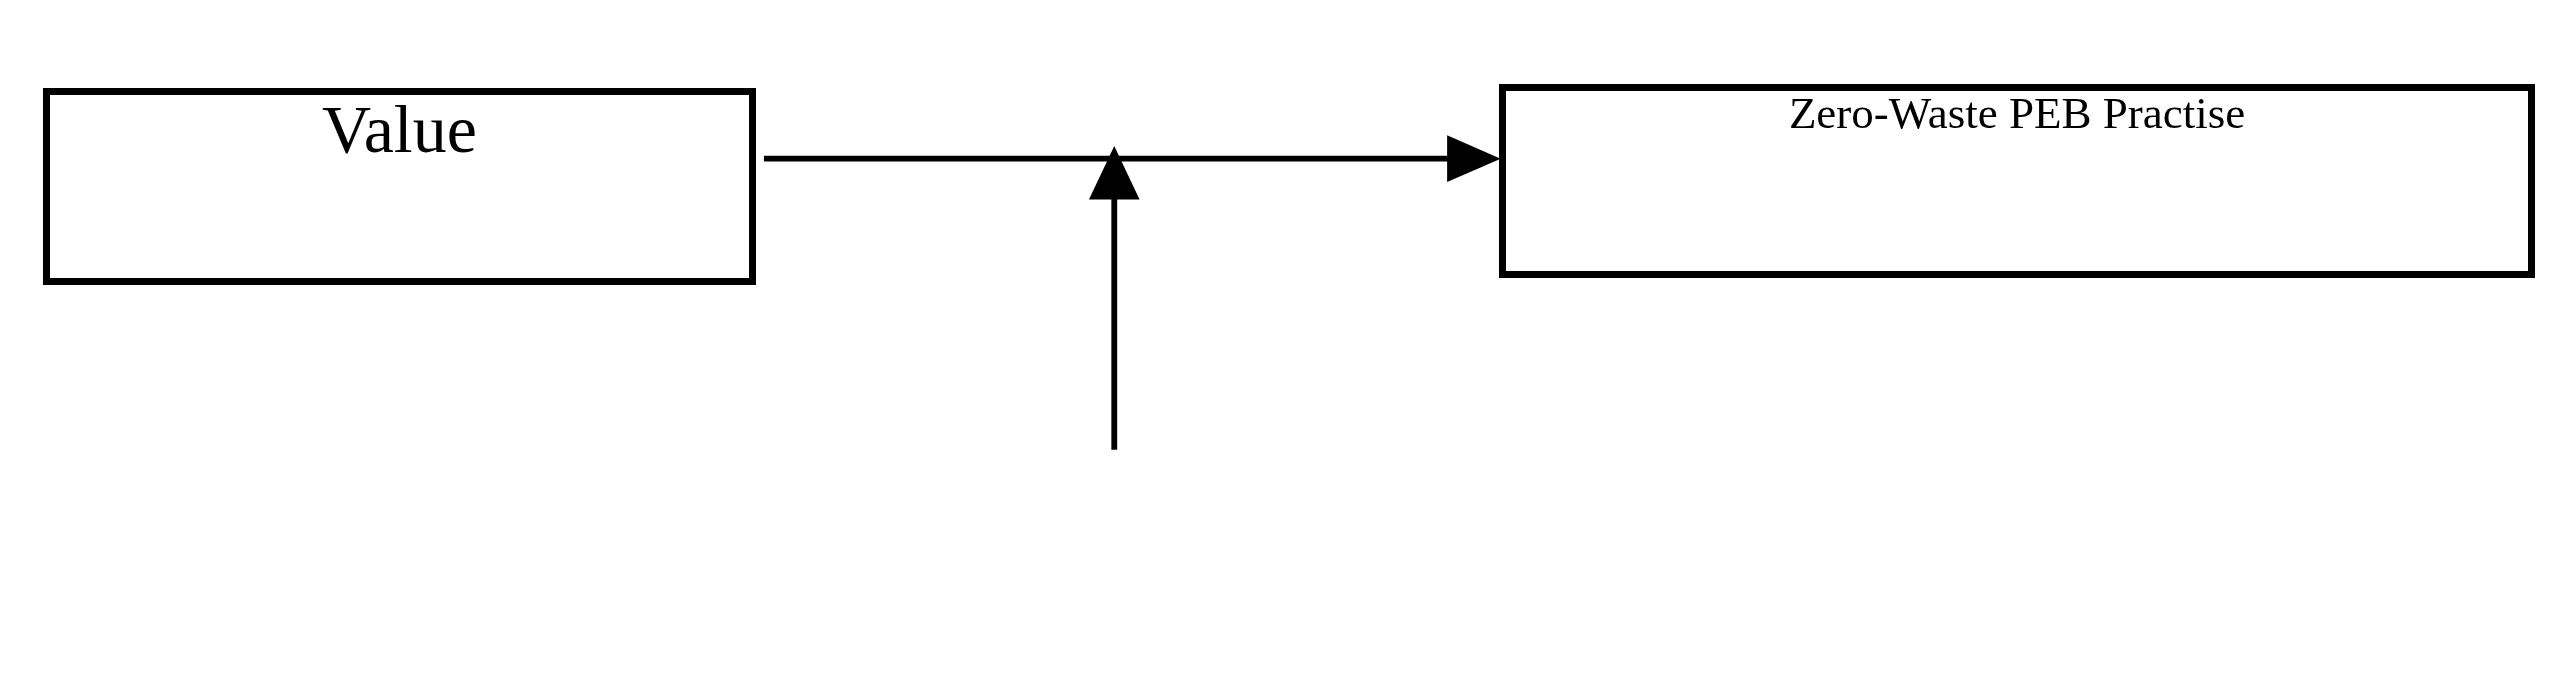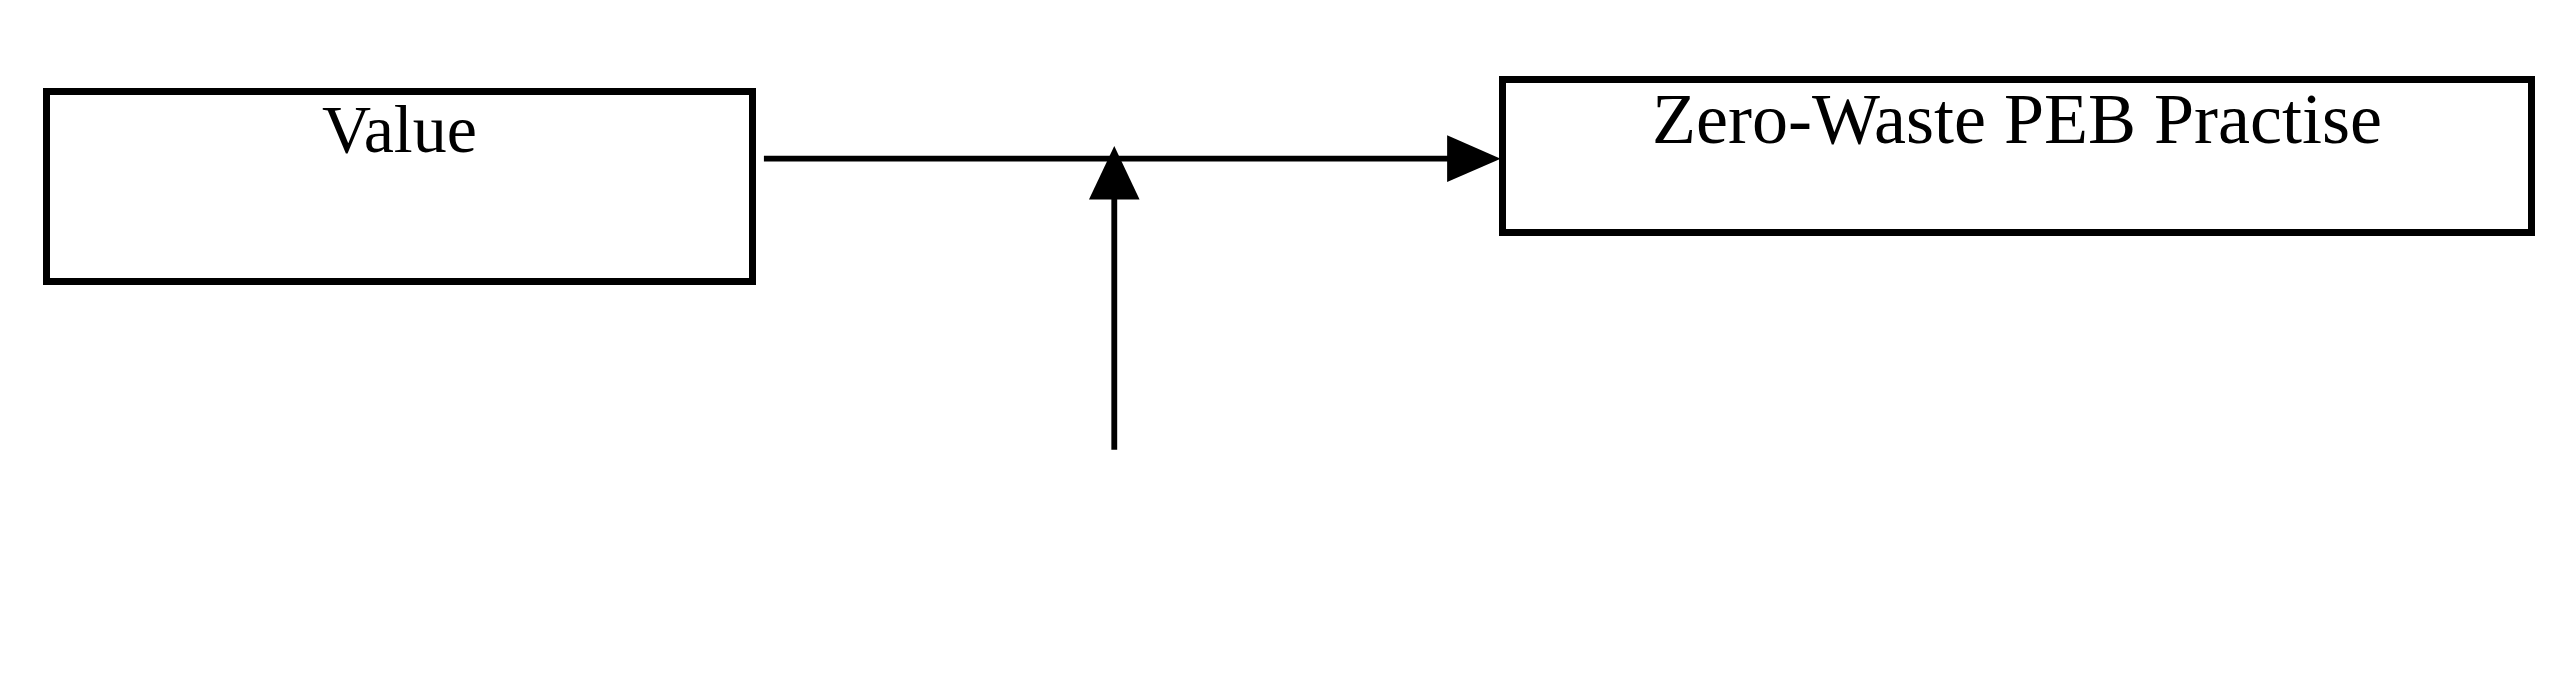--- a/index.html
+++ b/index.html
@@ -39,24 +39,24 @@
     margin-top: 28px;
   }
   .node-value {
     left: 43px;
     top: 60px;
     width: 713px;
     height: 197px;
   }
   .node-practise {
     left: 1499px;
-    top: 48px;
+    top: 56px;
     width: 1036px;
-    height: 160px;
-    font-size: 72px;
+    height: 194px;
+    font-size: 45px;
   }
   .node-attitude {
     left: 520px;
     top: 450px;
     width: 1426px;
     height: 198px;
   }
 </style>
 </head>
 <body>

